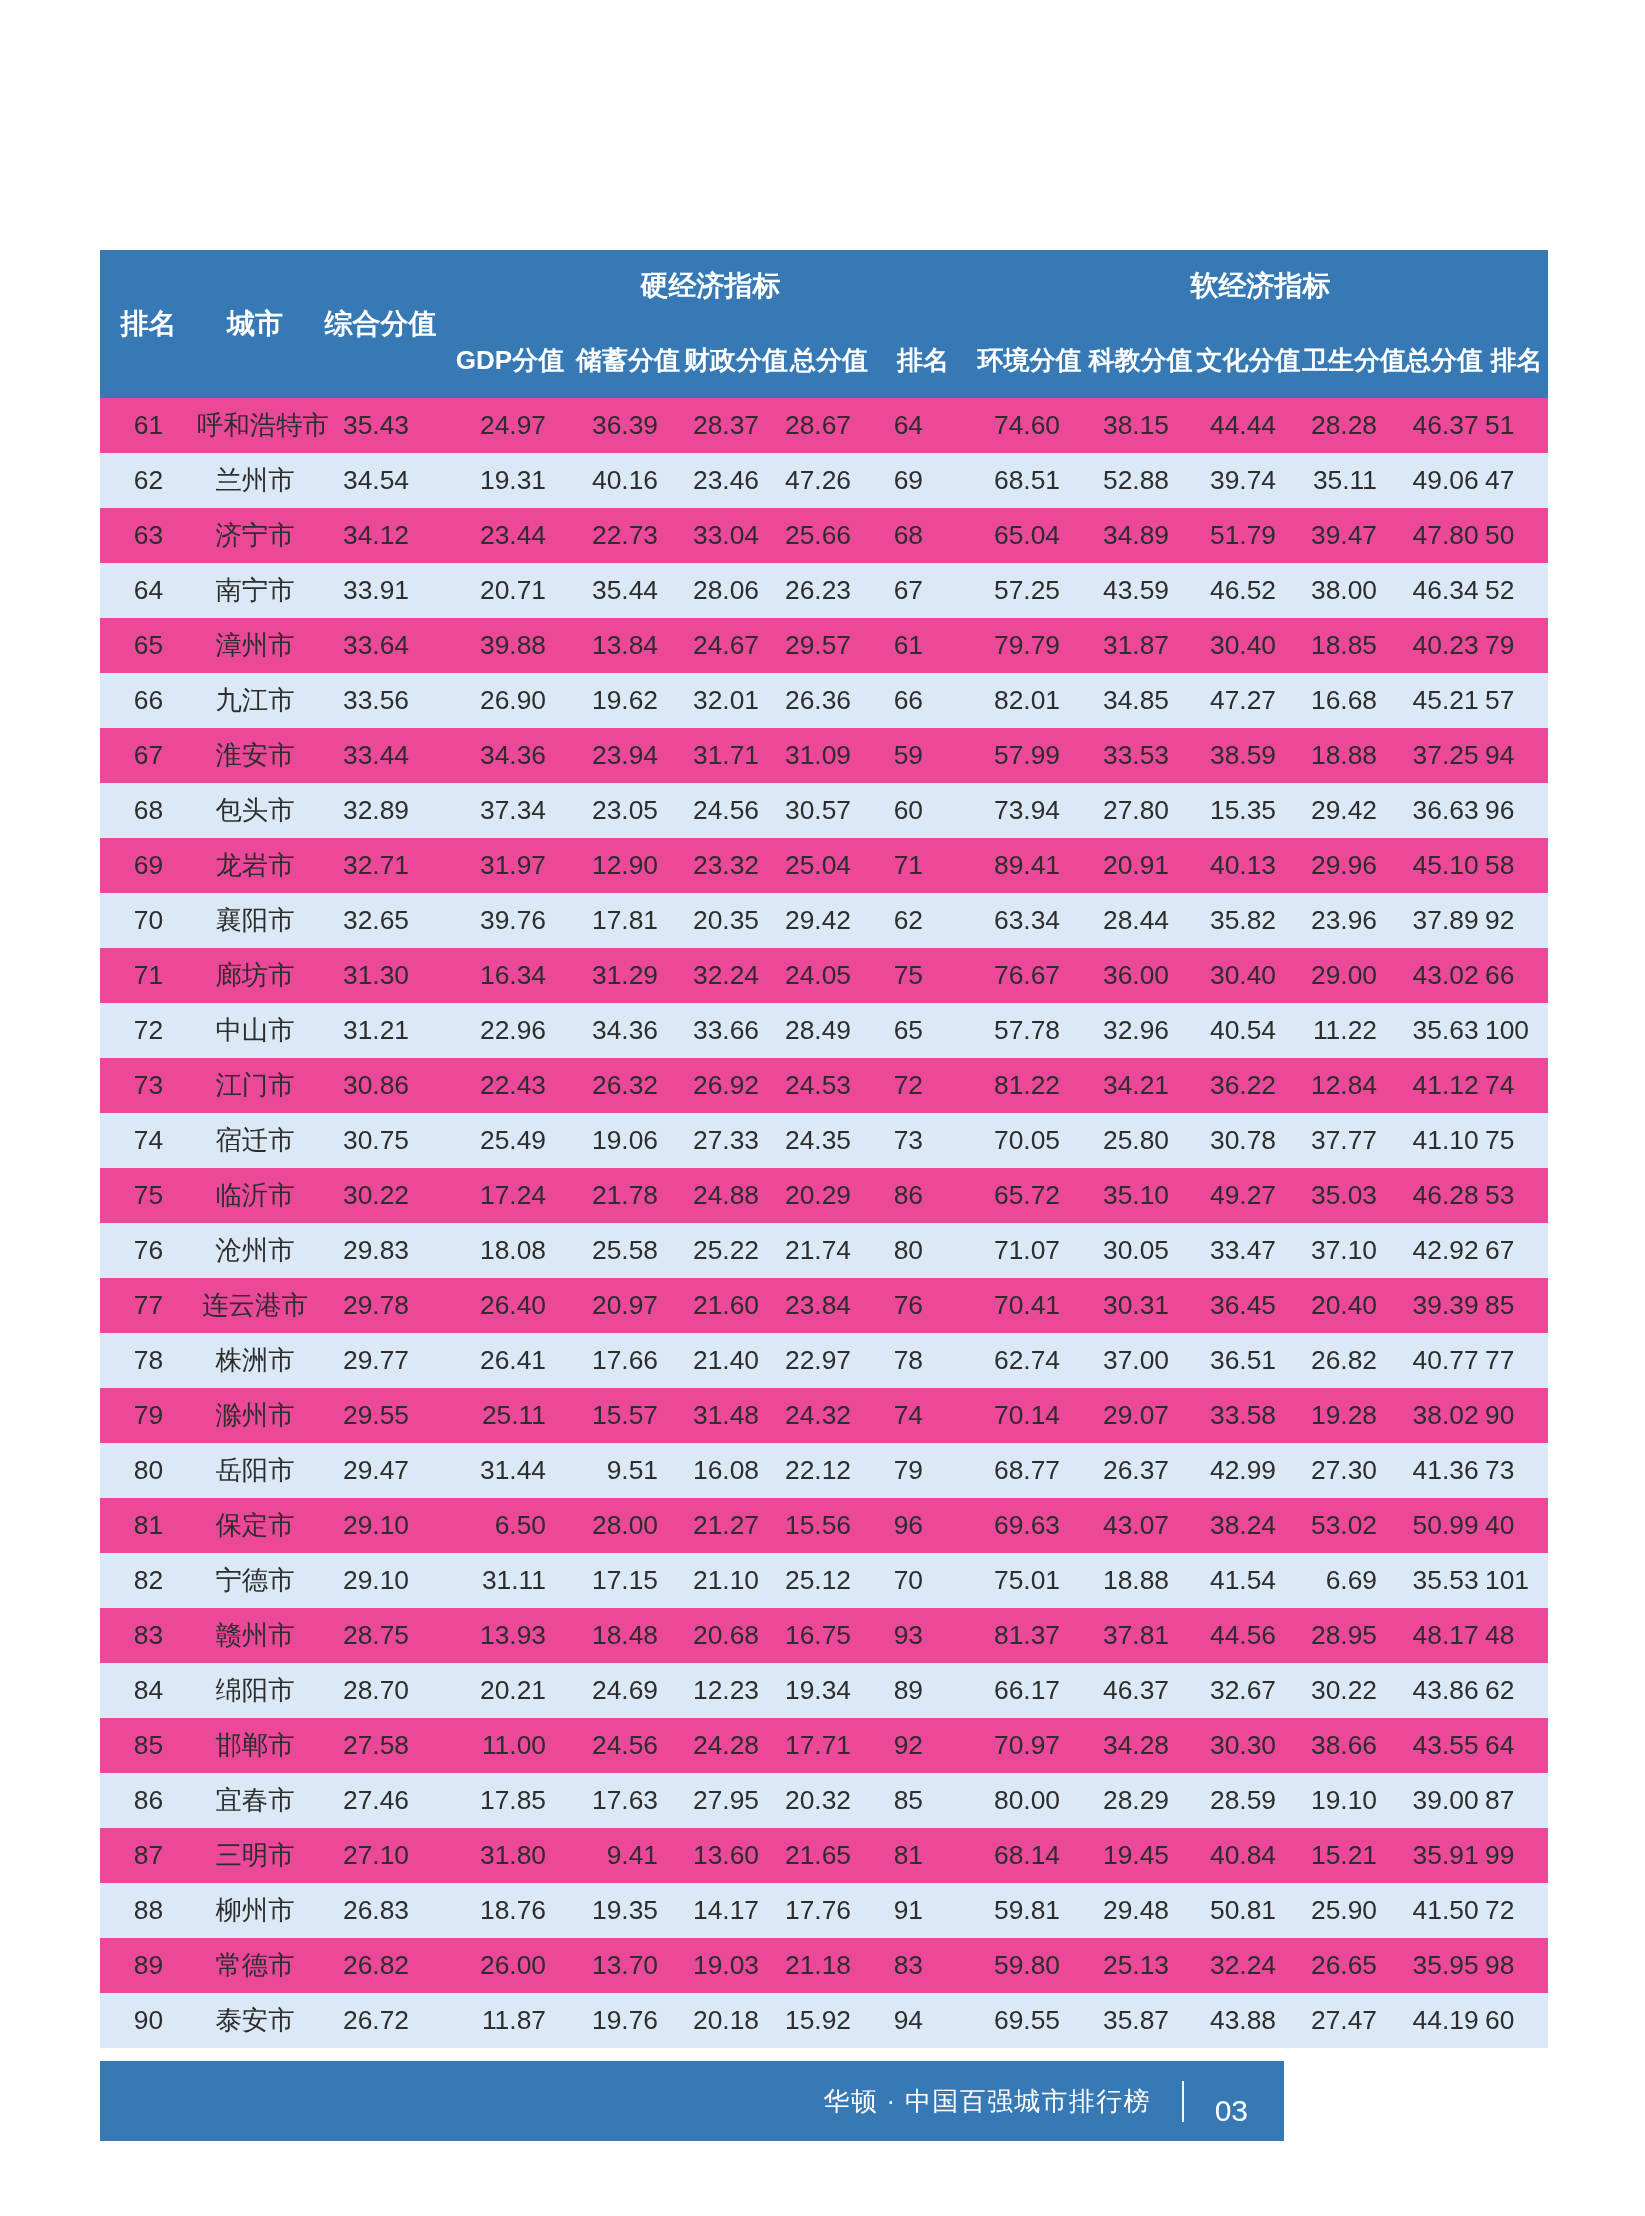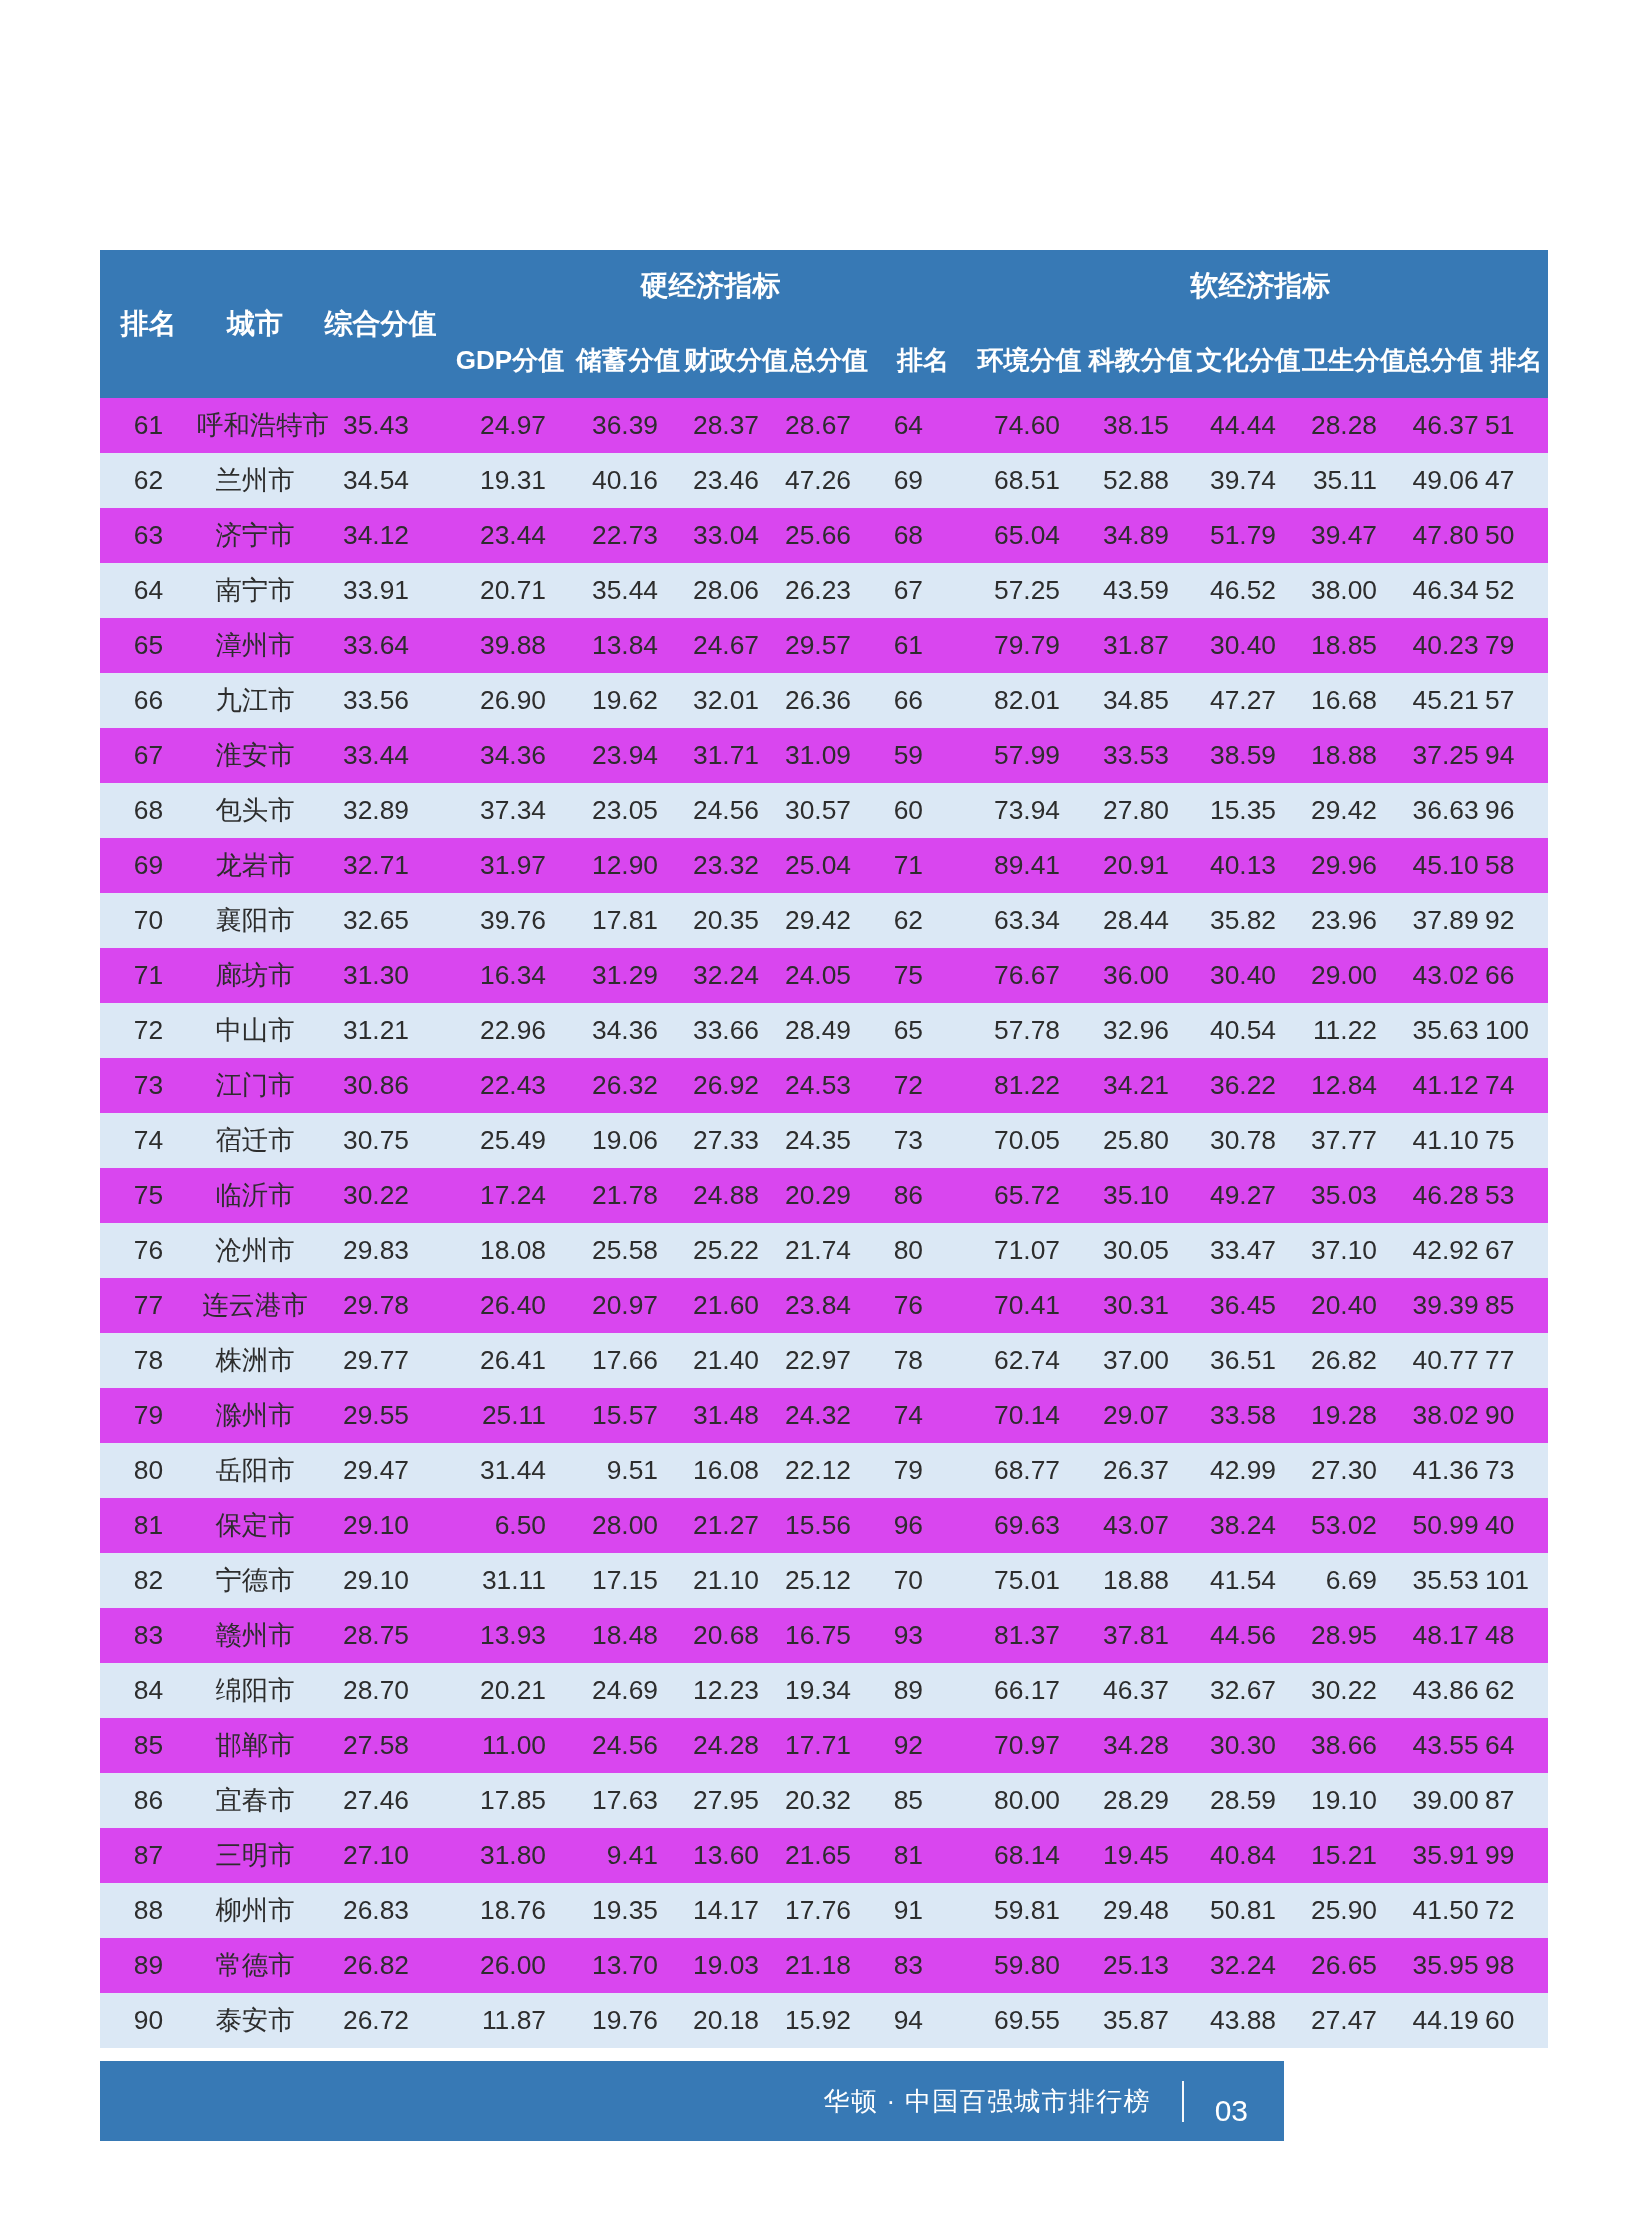--- a/index.html
+++ b/index.html
@@ -54,21 +54,21 @@
     white-space: nowrap;
     text-align: center;
     vertical-align: middle;
   }
   thead tr.group-row    { height: 72px; }
   thead tr.subhead-row  { height: 76px; }
   thead th.main-col     { font-size: 28px; }
   thead th.group-col    { font-size: 28px; }
   thead th.sub-col      { font-size: 26px; }
 
-  tbody tr { height: 55px; background: #d946ef; }
+  tbody tr { height: 55px; background: #ec4899; }
   tbody tr:nth-child(even) { background: #dbe8f5; }
   tbody td {
     font-size: 26.4px;
     color: #2d2d2d;
     white-space: nowrap;
     padding: 0;
     vertical-align: middle;
   }
   td.c-rank1     { text-align: center; }
   td.c-city      { text-align: center; }

